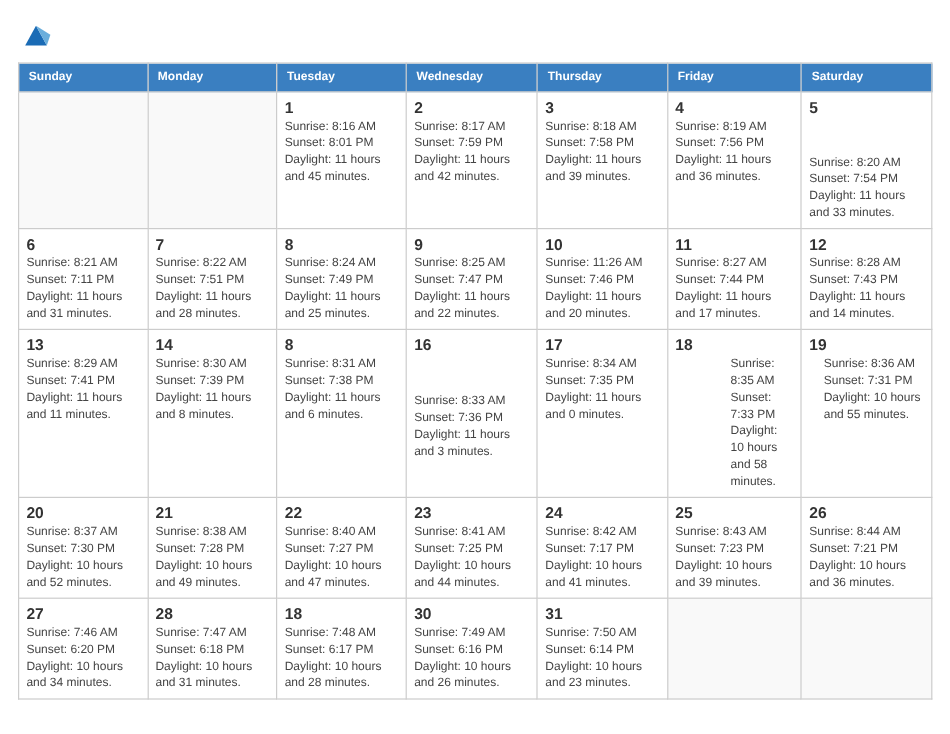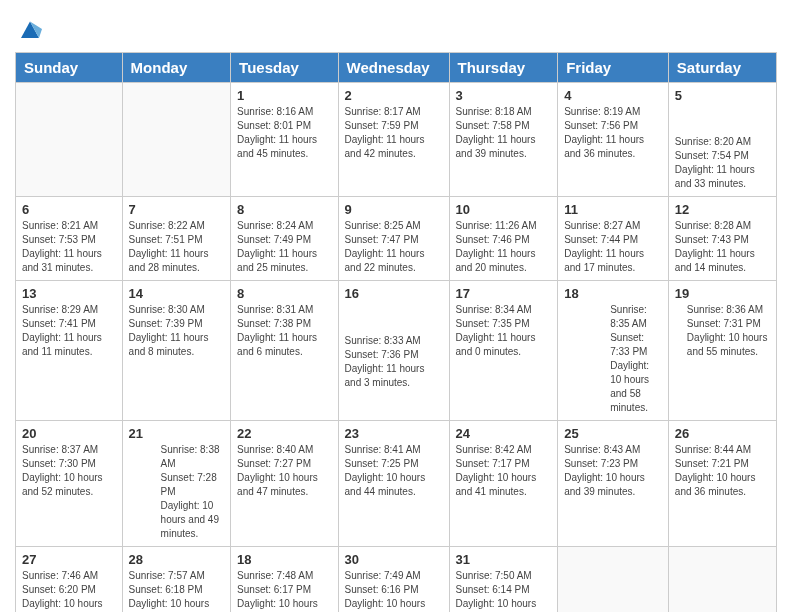--- a/index.html
+++ b/index.html
@@ -61,21 +61,21 @@
       color: #555;
       margin-top: 2px;
     }
     .calendar {
       width: 100%;
       border-collapse: collapse;
     }
     .calendar th {
       background-color: #3a7fc1;
       color: #fff;
-      font-size: 15px;
+      font-size: 10px;
       font-weight: bold;
       padding: 6px 8px;
       text-align: left;
       border: 1px solid #ccc;
     }
     .calendar td {
       border: 1px solid #ccc;
       vertical-align: top;
       padding: 5px 6px;
       font-size: 10px;
@@ -165,21 +165,21 @@
             <span class="day-num">5</span>
             <div class="day-info" style="white-space: pre-line; margin-top: 32px;">Sunrise: 8:20 AM
 Sunset: 7:54 PM
 Daylight: 11 hours and 33 minutes.</div>
           </td>
         </tr>
         <tr>
           <td>
             <span class="day-num">6</span>
             <div class="day-info" style="white-space: pre-line;">Sunrise: 8:21 AM
-Sunset: 7:53 PM
+Sunset: 7:11 PM
 Daylight: 11 hours and 31 minutes.</div>
           </td>
           <td>
             <span class="day-num">7</span>
             <div class="day-info" style="white-space: pre-line;">Sunrise: 8:22 AM
 Sunset: 7:51 PM
 Daylight: 11 hours and 28 minutes.</div>
           </td>
           <td>
             <span class="day-num">8</span>
@@ -258,21 +258,21 @@
         </tr>
         <tr>
           <td>
             <span class="day-num">20</span>
             <div class="day-info" style="white-space: pre-line;">Sunrise: 8:37 AM
 Sunset: 7:30 PM
 Daylight: 10 hours and 52 minutes.</div>
           </td>
           <td>
             <span class="day-num">21</span>
-            <div class="day-info" style="white-space: pre-line; margin-left: 32px;">Sunrise: 8:38 AM
+            <div class="day-info" style="white-space: pre-line;">Sunrise: 8:38 AM
 Sunset: 7:28 PM
 Daylight: 10 hours and 49 minutes.</div>
           </td>
           <td>
             <span class="day-num">22</span>
             <div class="day-info" style="white-space: pre-line;">Sunrise: 8:40 AM
 Sunset: 7:27 PM
 Daylight: 10 hours and 47 minutes.</div>
           </td>
           <td>
@@ -302,21 +302,21 @@
         </tr>
         <tr>
           <td>
             <span class="day-num">27</span>
             <div class="day-info" style="white-space: pre-line;">Sunrise: 7:46 AM
 Sunset: 6:20 PM
 Daylight: 10 hours and 34 minutes.</div>
           </td>
           <td>
             <span class="day-num">28</span>
-            <div class="day-info" style="white-space: pre-line;">Sunrise: 7:57 AM
+            <div class="day-info" style="white-space: pre-line;">Sunrise: 7:47 AM
 Sunset: 6:18 PM
 Daylight: 10 hours and 31 minutes.</div>
           </td>
           <td>
             <span class="day-num">18</span>
             <div class="day-info" style="white-space: pre-line;">Sunrise: 7:48 AM
 Sunset: 6:17 PM
 Daylight: 10 hours and 28 minutes.</div>
           </td>
           <td>

